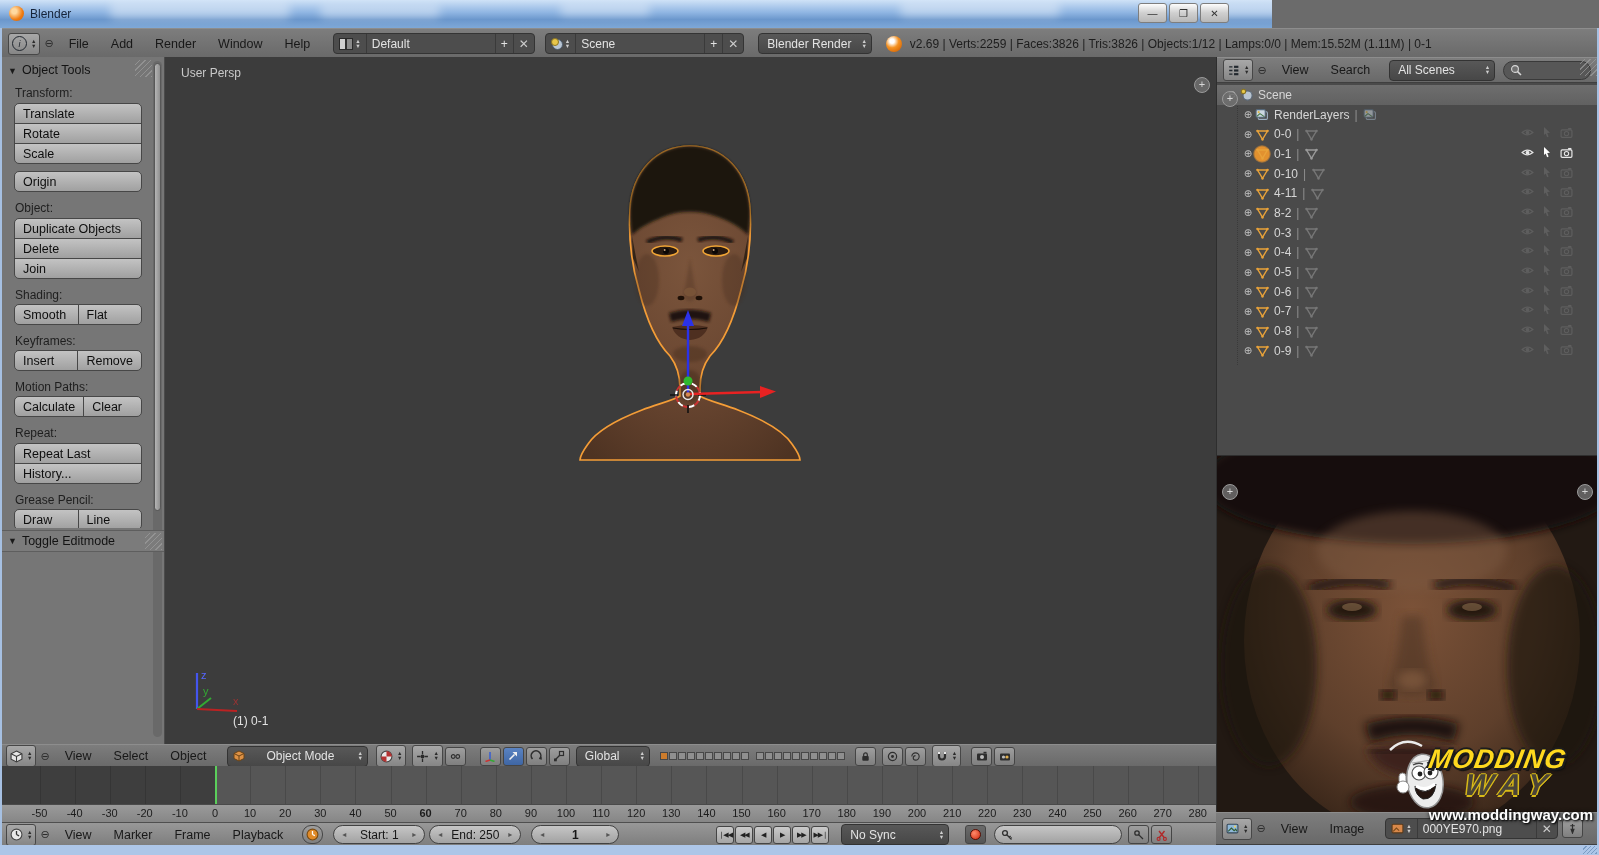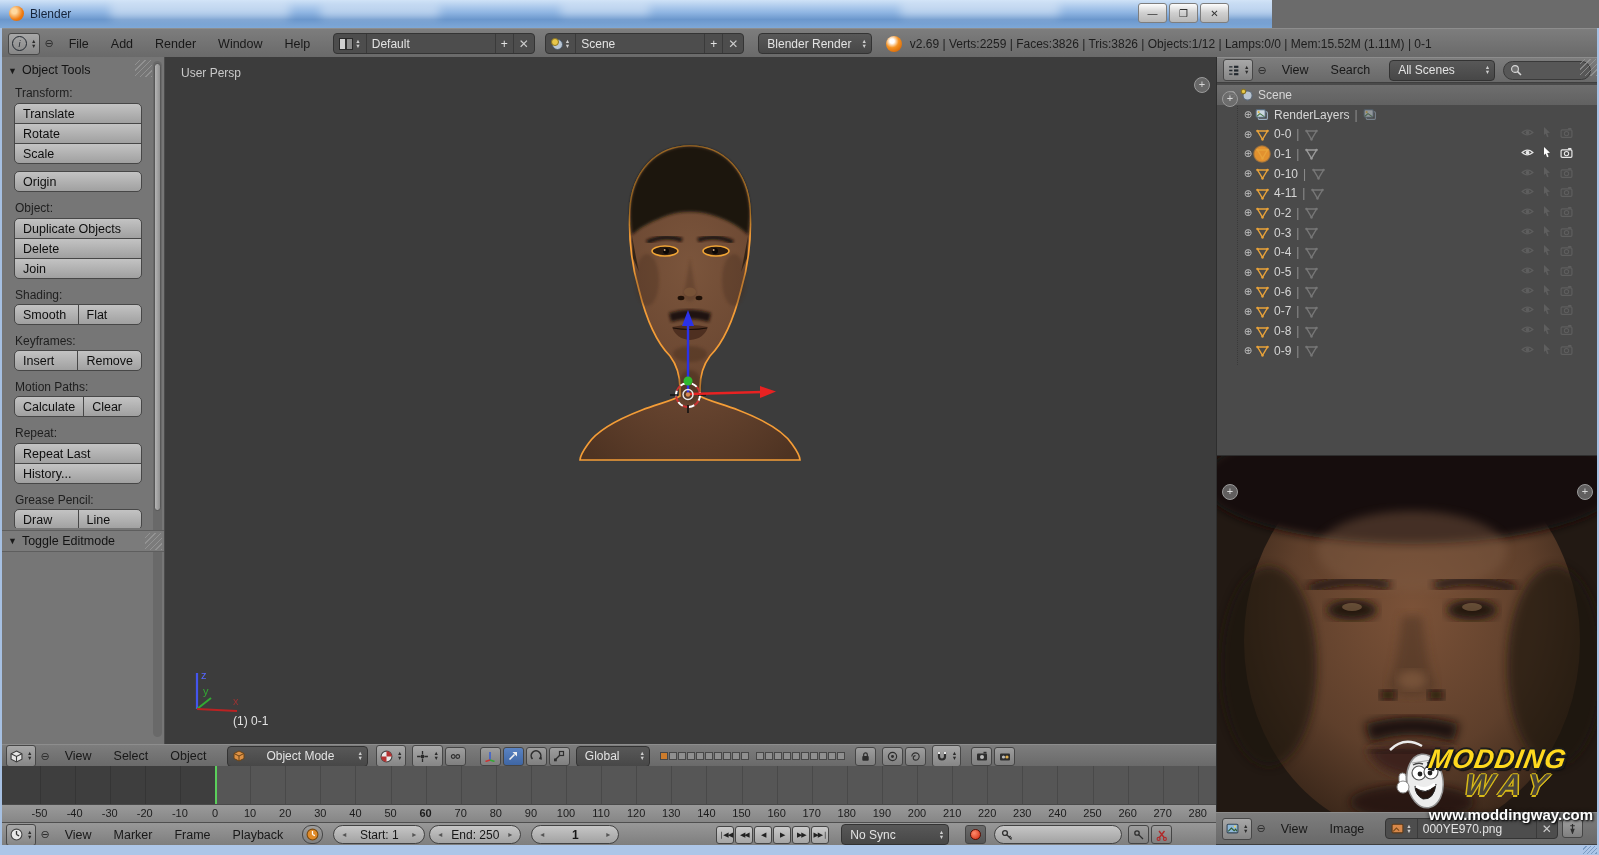--- a/index.html
+++ b/index.html
@@ -555,21 +555,21 @@
       <div class="orow" style="padding-left: 24px;">
         <span class="oexp">⊕</span>
         <span class="oicon">
           <svg width="13" height="13" viewBox="0 0 12 12">
             <path d="M6,10.5 L1.4,2.8 L10.6,2.8 Z" fill="none" stroke="#e8a23a" stroke-width="1.3"></path>
             <circle cx="1.4" cy="2.8" r="1.1" fill="#e8a23a"></circle>
             <circle cx="10.6" cy="2.8" r="1.1" fill="#e8a23a"></circle>
             <circle cx="6" cy="10.5" r="1.1" fill="#e8a23a"></circle>
           </svg>
         </span>
-        <span>0-2</span>
+        <span>8-2</span>
         <span class="osep">|</span>
         <span class="oicon" style="opacity: 0.55;">
           <svg width="13" height="13" viewBox="0 0 12 12">
             <path d="M6,10.5 L1.4,2.8 L10.6,2.8 Z" fill="none" stroke="#9a9a9a" stroke-width="1.3"></path>
             <circle cx="1.4" cy="2.8" r="1.1" fill="#9a9a9a"></circle>
             <circle cx="10.6" cy="2.8" r="1.1" fill="#9a9a9a"></circle>
             <circle cx="6" cy="10.5" r="1.1" fill="#9a9a9a"></circle>
           </svg>
         </span>
         <span class="restrict">

